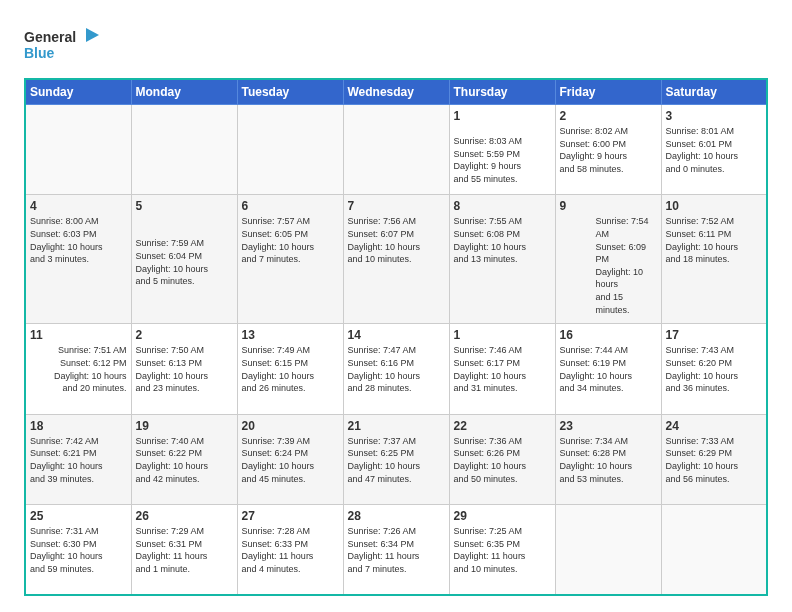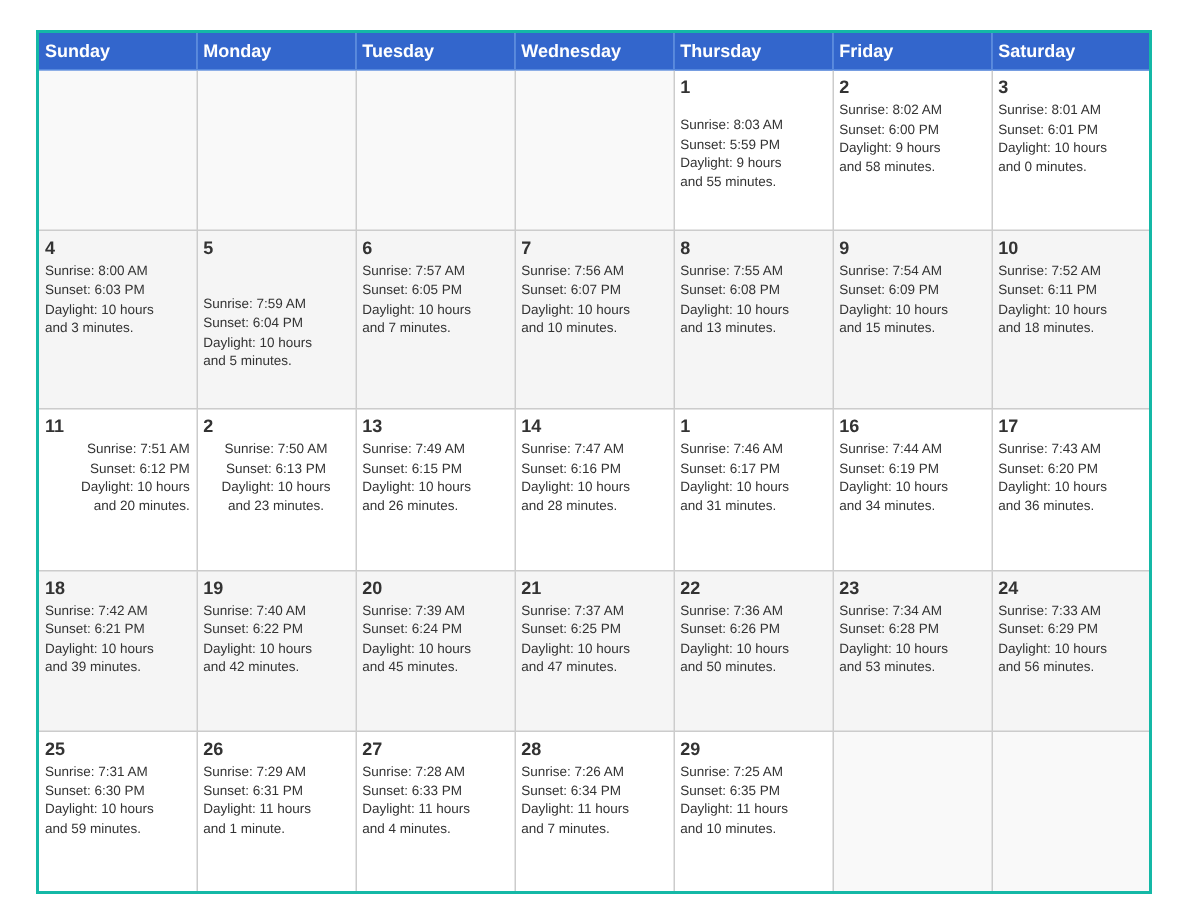--- a/index.html
+++ b/index.html
@@ -78,20 +78,38 @@
       line-height: 1.4;
     }
     .alt-row td {
       background: #f5f5f5;
     }
   </style>
 </head>
 <body>
 
 <div class="page">
+  <div class="header">
+    <div class="logo">
+      <div>
+        <svg width="80" height="44" viewBox="0 0 80 44">
+
+          <text x="0" y="22" font-size="14" font-weight="bold" font-family="Arial" fill="#333">General</text>
+
+          <text x="0" y="38" font-size="14" font-weight="bold" font-family="Arial" fill="#3399cc">Blue</text>
+
+          <polygon points="62,8 75,15 62,22" fill="#3399cc"></polygon>
+        </svg>
+      </div>
+    </div>
+    <div class="title-block">
+      <div class="calendar-title"></div>
+      <div class="calendar-subtitle"></div>
+    </div>
+  </div>
 
   <table class="calendar">
     <thead>
       <tr>
       <th>Sunday</th>
           <th>Monday</th>
           <th>Tuesday</th>
           <th>Wednesday</th>
           <th>Thursday</th>
           <th>Friday</th>
@@ -157,21 +175,21 @@
           </td>
           <td>
             <span class="day-number">8</span>
             <div class="day-info" style="white-space: pre-line;">Sunrise: 7:55 AM
 Sunset: 6:08 PM
 Daylight: 10 hours
 and 13 minutes.</div>
           </td>
           <td>
             <span class="day-number">9</span>
-            <div class="day-info" style="white-space: pre-line;">Sunrise: 7:54 AM
+            <div class="day-info" style="white-space: pre-line; margin-left: 36px;">Sunrise: 7:54 AM
 Sunset: 6:09 PM
 Daylight: 10 hours
 and 15 minutes.</div>
           </td>
           <td>
             <span class="day-number">10</span>
             <div class="day-info" style="white-space: pre-line;">Sunrise: 7:52 AM
 Sunset: 6:11 PM
 Daylight: 10 hours
 and 18 minutes.</div>
@@ -180,21 +198,21 @@
         <tr>
           <td>
             <span class="day-number">11</span>
             <div class="day-info" style="white-space: pre-line; text-align: right;">Sunrise: 7:51 AM
 Sunset: 6:12 PM
 Daylight: 10 hours
 and 20 minutes.</div>
           </td>
           <td>
             <span class="day-number">2</span>
-            <div class="day-info" style="white-space: pre-line; text-align: center;">Sunrise: 7:50 AM
+            <div class="day-info" style="white-space: pre-line;">Sunrise: 7:50 AM
 Sunset: 6:13 PM
 Daylight: 10 hours
 and 23 minutes.</div>
           </td>
           <td>
             <span class="day-number">13</span>
             <div class="day-info" style="white-space: pre-line;">Sunrise: 7:49 AM
 Sunset: 6:15 PM
 Daylight: 10 hours
 and 26 minutes.</div>

